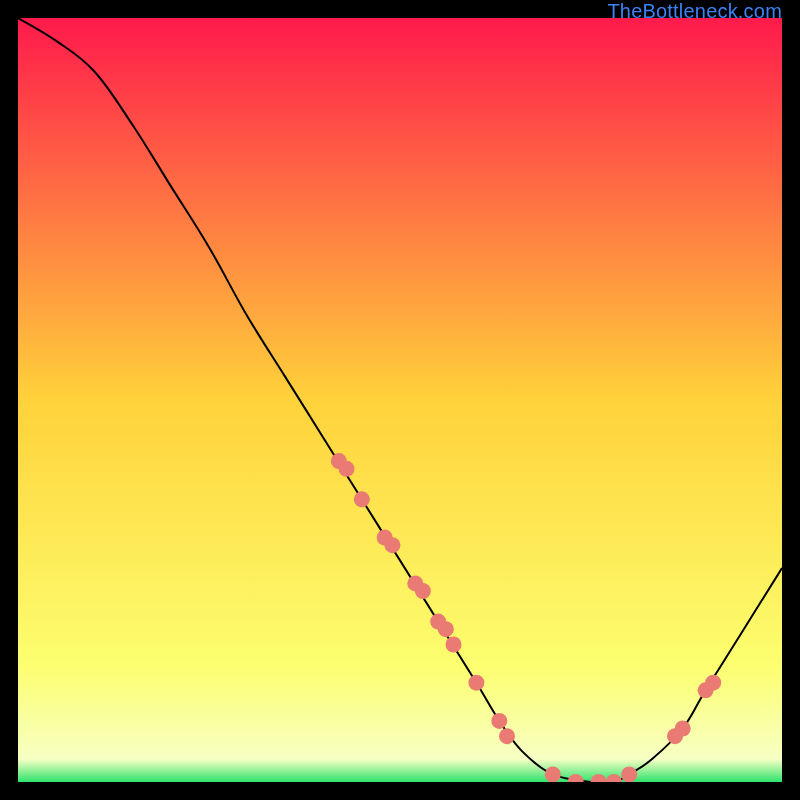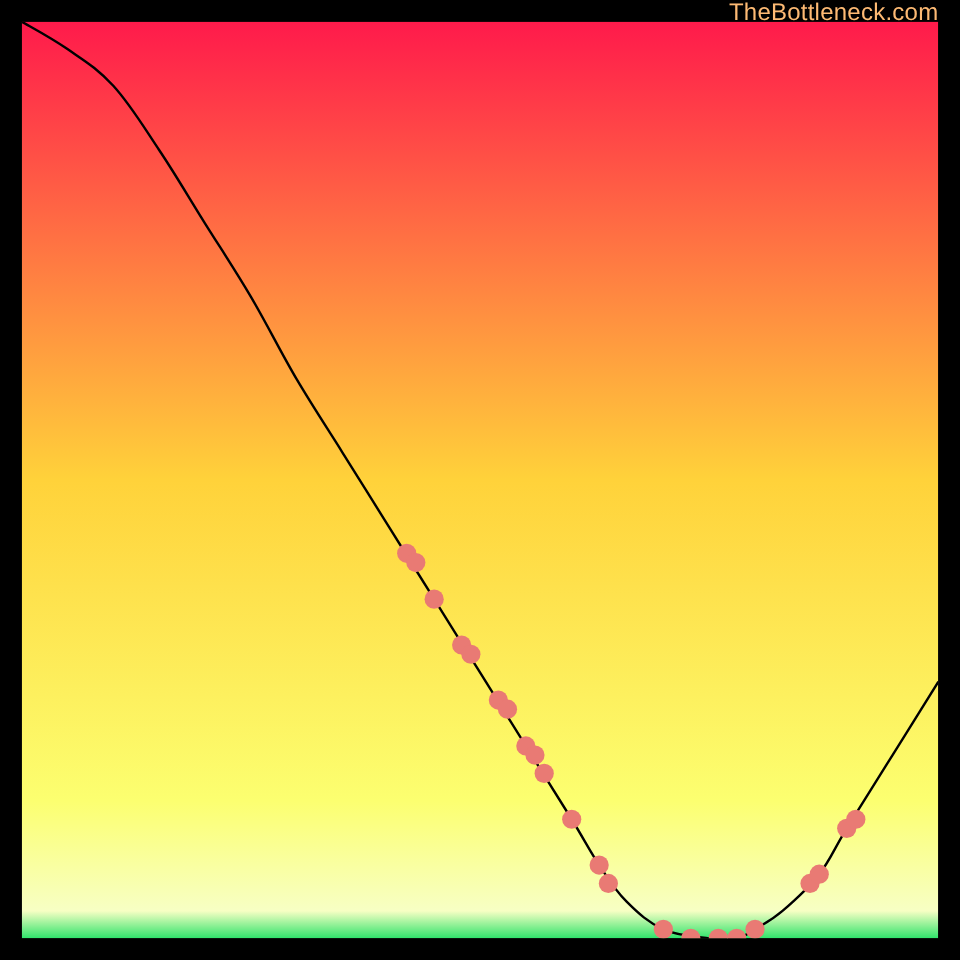--- a/index.html
+++ b/index.html
@@ -16,21 +16,21 @@
     left: 18px;
     top: 18px;
     width: 764px;
     height: 764px;
     overflow: hidden;
   }
   .attribution {
     position: absolute;
     top: 0px;
     right: 18px;
-    color: #fdba74;
+    color: #3b82f6;
     font-size: 20px;
     font-weight: 500;
     letter-spacing: 0.2px;
     z-index: 10;
   }
   svg {
     display: block;
   }
 </style>
 </head>

